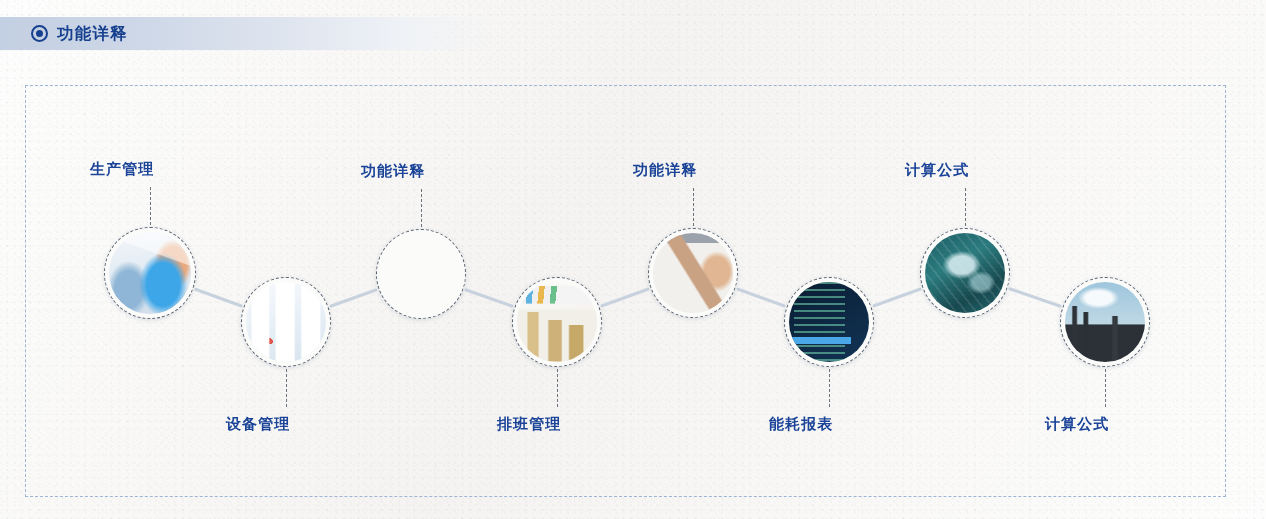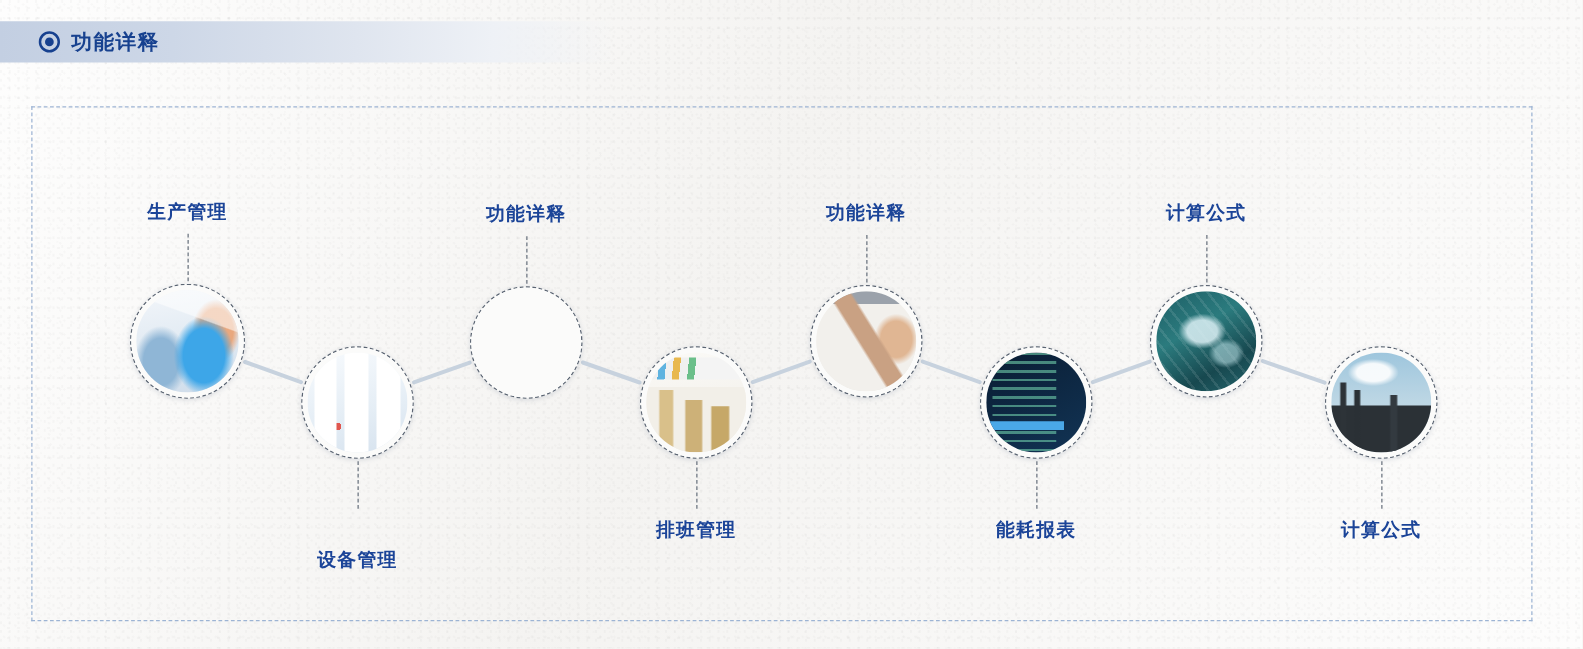--- a/index.html
+++ b/index.html
@@ -63,21 +63,20 @@
     background:#fbfbfa;
     box-shadow:0 1px 4px rgba(80,95,120,0.18);
   }
   .node-photo{
     width:100%;height:100%;border-radius:50%;overflow:hidden;position:relative;
   }
   .node-label{
     position:absolute;white-space:nowrap;
     font-size:15px;font-weight:bold;color:#1b4498;
     letter-spacing:1.1px;
-    text-align:center;
   }
   .stem{position:absolute;border-left:1.4px dashed #6a737f;}
 
   
   .ph{position:absolute;left:0;top:0;width:100%;height:100%;}
 
   
   .ph-production{
     background:
       linear-gradient(200deg, rgba(255,255,255,0.55) 0 30%, rgba(0,0,0,0) 31%),
@@ -194,21 +193,21 @@
       </div>
       <div class="node-label" style="width: 120px; left: 90px; top: 160px;">生产管理</div>
       <div class="stem" style="left: 150px; top: 187px; height: 38px;"></div>
     </div>
     <div class="node">
       <div class="node-circle" style="left: 241px; top: 277px; width: 90px; height: 90px;">
         <div class="node-photo">
           <div class="ph ph-equipment"></div>
         </div>
       </div>
-      <div class="node-label" style="width: 120px; left: 226px; top: 439px;">设备管理</div>
+      <div class="node-label" style="width: 120px; left: 226px; top: 415px;">设备管理</div>
       <div class="stem" style="left: 286px; top: 369px; height: 38px;"></div>
     </div>
     <div class="node">
       <div class="node-circle" style="left: 376px; top: 229px; width: 90px; height: 90px;">
         <div class="node-photo">
           <div class="ph ph-energy"></div>
         </div>
       </div>
       <div class="node-label" style="width: 120px; left: 361px; top: 162px;">功能详释</div>
       <div class="stem" style="left: 421px; top: 189px; height: 38px;"></div>

